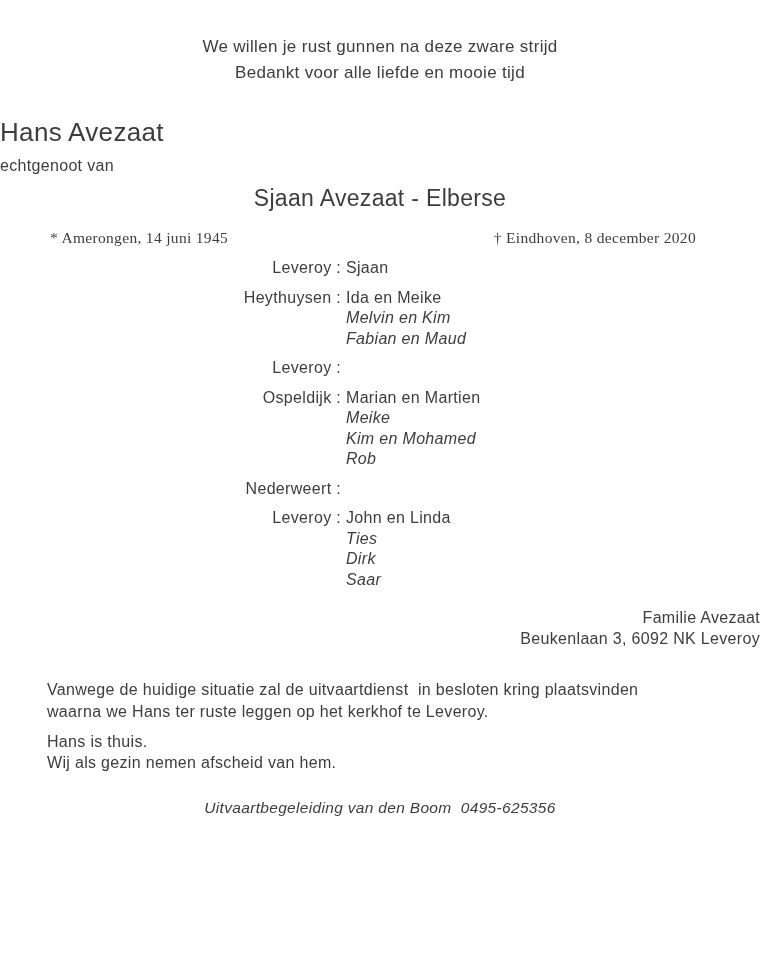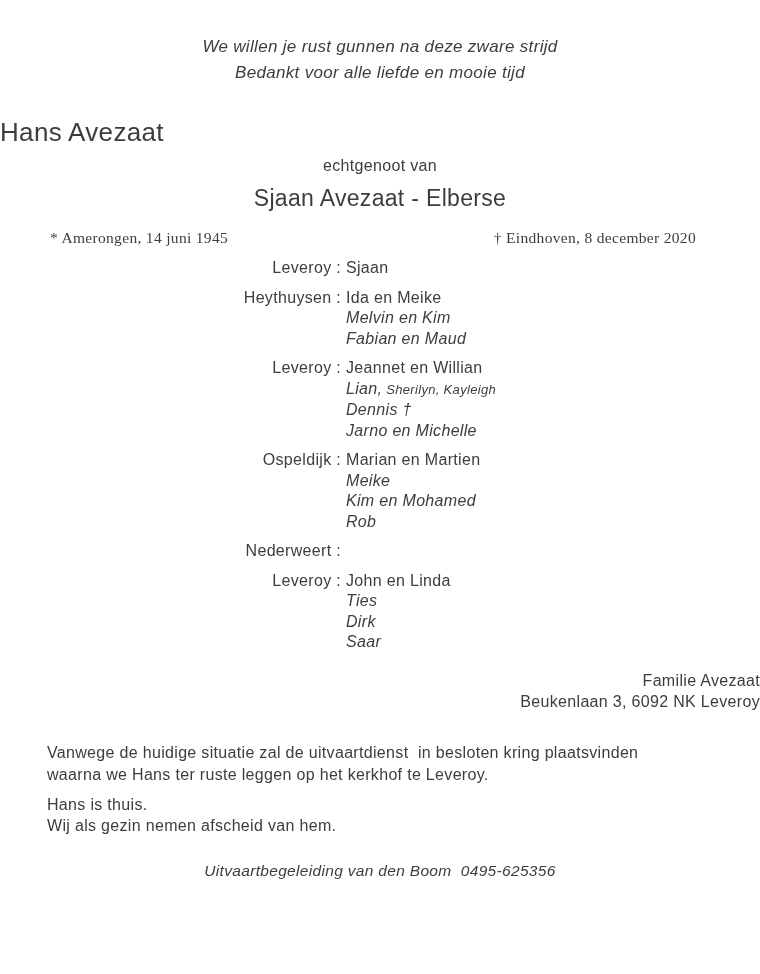--- a/index.html
+++ b/index.html
@@ -7,23 +7,23 @@
     width: 760px;
     height: 974px;
     background: #ffffff;
     color: #3d3d3d;
     font-family: "Liberation Sans", sans-serif;
     font-size: 16px;
     letter-spacing: 0.02em;
     overflow: hidden;
     box-sizing: border-box;
   }
-  .epigraph { text-align: center; font-style: italic; font-size: 17px; line-height: 26px; padding-top: 34px; }
+  .epigraph { text-align: center; font-size: 17px; line-height: 26px; padding-top: 34px; }
   .deceased-name { text-align: left; font-size: 26px; line-height: 36px; margin-top: 28px; font-weight: 400; }
-  .relation { text-align: center; font-size: 16px; line-height: 20px; margin-top: 6px; }
+  .relation { text-align: left; font-size: 16px; line-height: 20px; margin-top: 6px; }
   .spouse-name { text-align: center; font-size: 23px; line-height: 28px; margin-top: 8px; }
   .dates { display: flex; justify-content: space-between; padding: 0 64px 0 50px; margin-top: 16px; font-size: 15.5px; line-height: 20px; font-family: Liberation Serif, serif; }
   .family { margin-top: 10px; display: flex; flex-direction: column; gap: 9px; }
   .family-group { display: grid; grid-template-columns: 341px 1fr; column-gap: 5px; }
   .place { text-align: right; line-height: 20.5px; }
   .names .line { line-height: 20.5px; }
   .italic { font-style: italic; }
   .small { font-size: 13px; }
   .address { margin: 17px 0 0 47px; line-height: 21px; text-align: right; }
   .notice { margin: 30px 0 0 47px; line-height: 22px; }
@@ -63,26 +63,20 @@
       <div class="place">Heythuysen :</div>
       <div class="names">
         <div class="line">Ida en Meike</div>
         <div class="line italic">Melvin en Kim</div>
         <div class="line italic">Fabian en Maud</div>
       </div>
     </div>
 
     <div class="family-group">
       <div class="place">Leveroy :</div>
-      <div class="names">
-        <div class="line">Jeannet en Willian</div>
-        <div class="line italic"><span>Lian,</span><span class="small"> Sherilyn, Kayleigh</span></div>
-        <div class="line italic">Dennis †</div>
-        <div class="line italic">Jarno en Michelle</div>
-      </div>
     </div>
 
     <div class="family-group">
       <div class="place">Ospeldijk :</div>
       <div class="names">
         <div class="line">Marian en Martien</div>
         <div class="line italic">Meike</div>
         <div class="line italic">Kim en Mohamed</div>
         <div class="line italic">Rob</div>
       </div>

